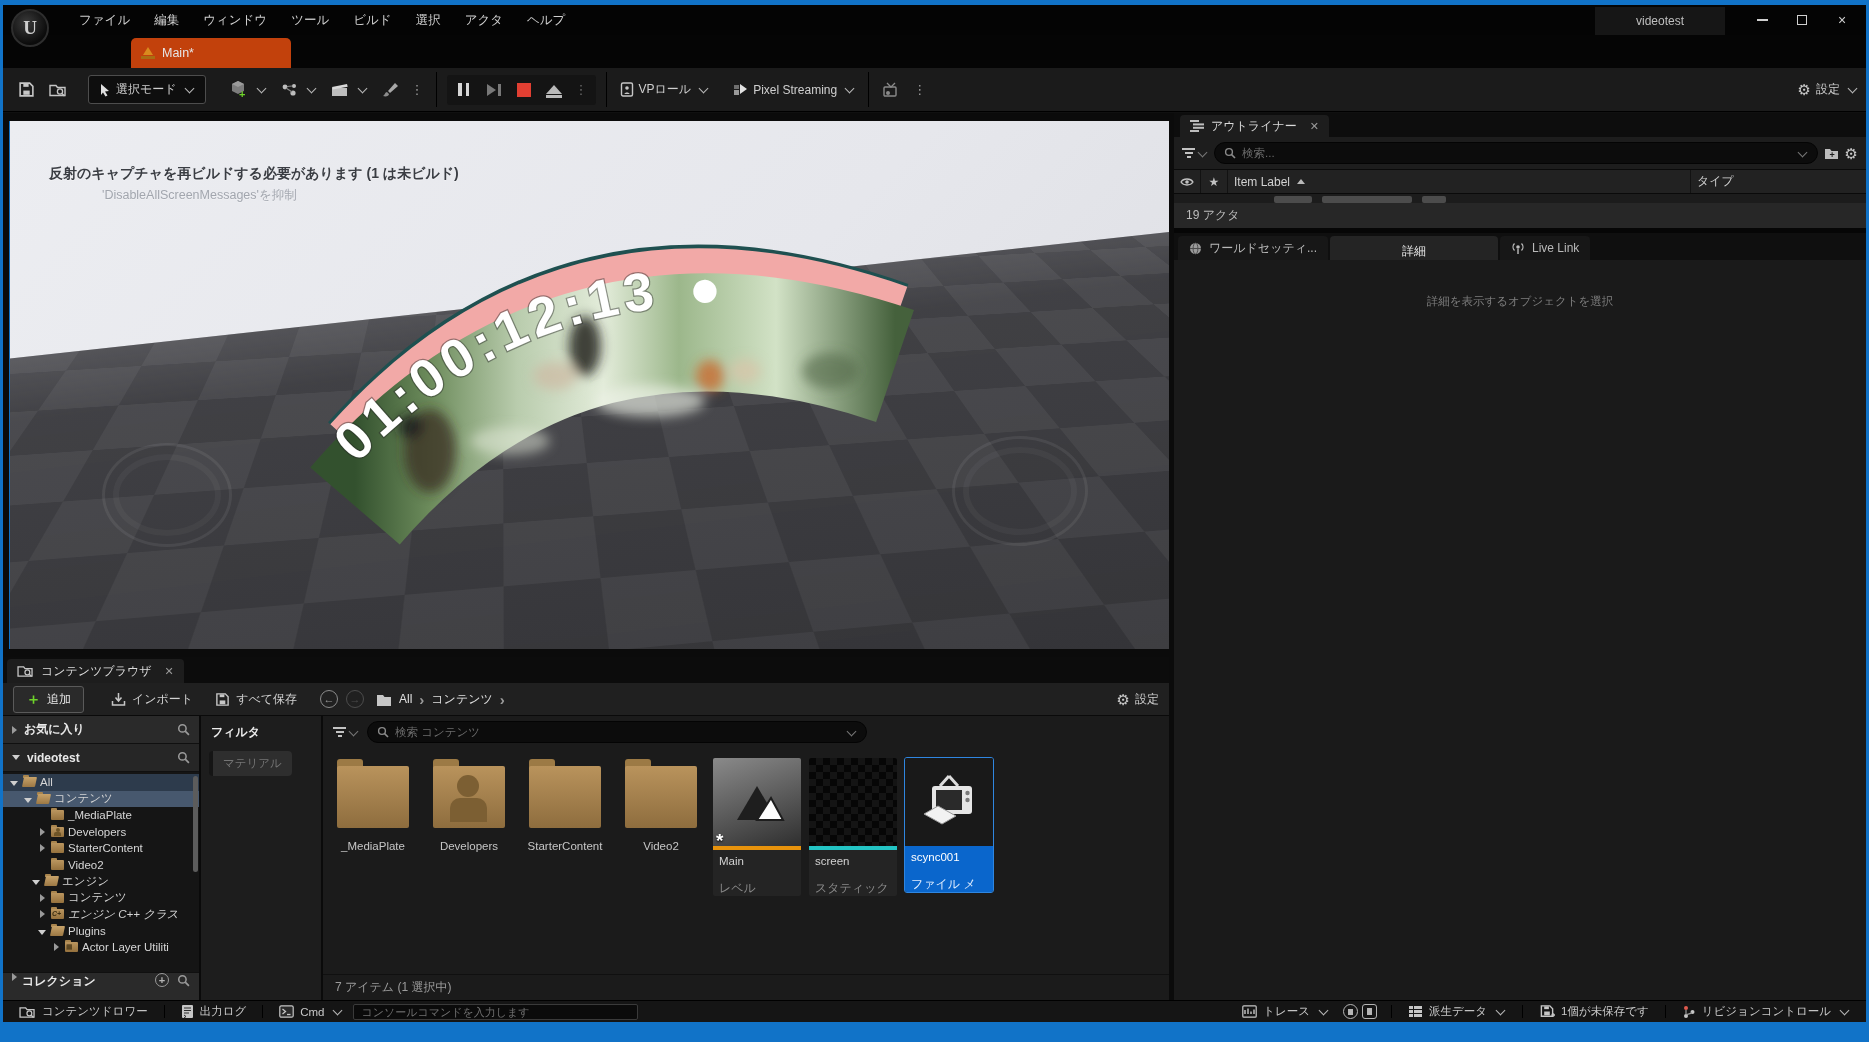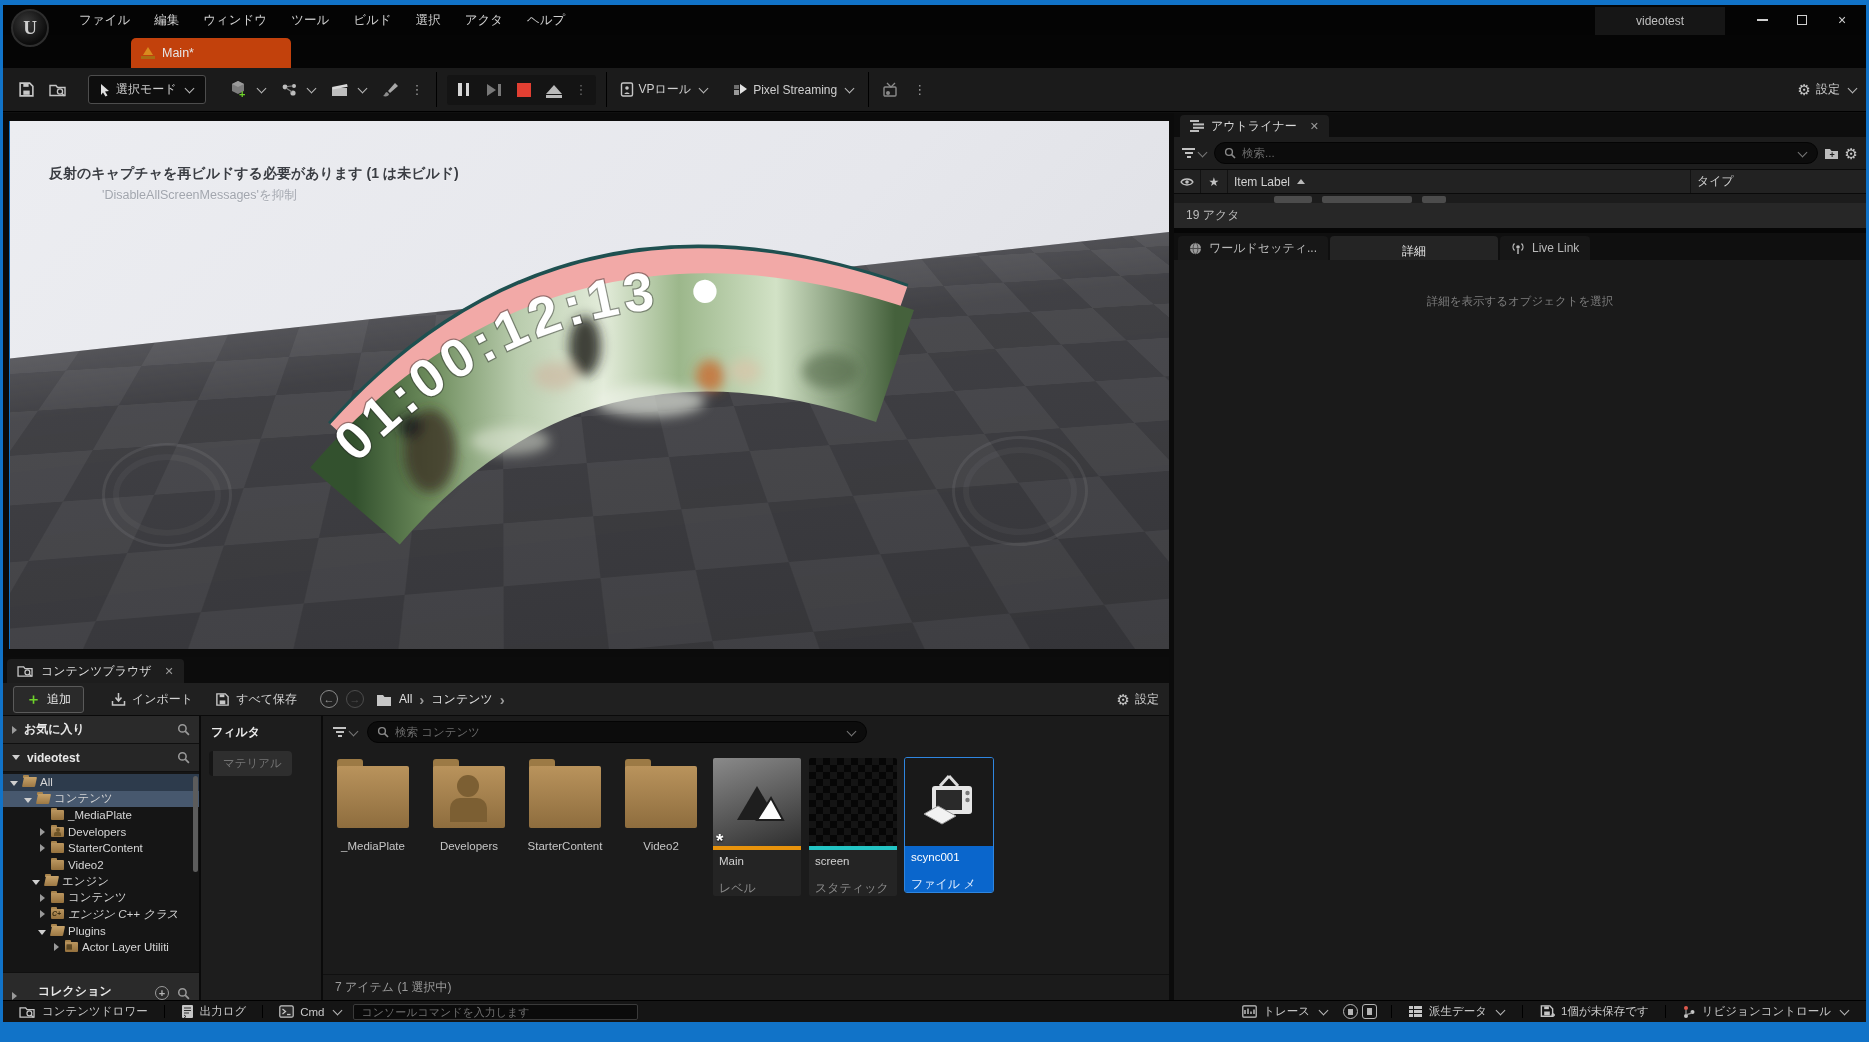--- a/index.html
+++ b/index.html
@@ -113,21 +113,21 @@
   .trow.sel-dim{background:#2d3b4c;}
   .trow.sel{background:#47586e;}
   .fold-s{width:13px;height:10px;position:relative;flex:none;}
   .fold-s:before{content:"";position:absolute;left:0;top:-2px;width:6px;height:3px;background:#a9854e;border-radius:1px 1px 0 0;}
   .fold-s:after{content:"";position:absolute;left:0;top:0;width:13px;height:10px;background:linear-gradient(#bb965f,#95713d);border-radius:1px;}
   .fold-s.open:after{transform:skewX(-12deg);background:linear-gradient(#c8a36a,#9c7844);}
   .fold-s.person .pp1{position:absolute;z-index:2;left:4.5px;top:1.5px;width:4px;height:4px;border-radius:50%;background:#6e5427;}
   .fold-s.person .pp2{position:absolute;z-index:2;left:3px;top:5.5px;width:7px;height:4px;border-radius:2px 2px 0 0;background:#6e5427;}
   .fold-s .badge{position:absolute;z-index:2;left:1px;top:1px;font-size:7px;font-weight:bold;color:#3d2f12;line-height:8px;}
   .tree-scroll{position:absolute;right:1px;top:4px;width:5px;height:96px;background:#5c5c5c;border-radius:3px;}
-  .nav-foot{height:28px;background:#2a2a2a;display:flex;align-items:flex-end;padding:0 9px;gap:21px;color:#e8e8e8;font-weight:bold;font-size:12px;border-top:1px solid #101010;}
+  .nav-foot{height:28px;background:#2a2a2a;display:flex;align-items:flex-start;padding:0 9px;gap:5px;color:#e8e8e8;font-weight:bold;font-size:12px;border-top:1px solid #101010;}
   .nav-foot .grp{margin-left:auto;display:flex;gap:8px;align-items:center;}
   .oplus{width:14px;height:14px;border:1.3px solid #9a9a9a;border-radius:50%;color:#b5b5b5;font-size:11px;display:flex;align-items:center;justify-content:center;}
   
   .cb-filter{width:122px;background:#1d1d1d;border-right:2px solid #0a0a0a;padding:6px 8px;}
   .filter-title{font-weight:bold;color:#ececec;font-size:12px;margin:2px 0 10px 2px;}
   .chip{background:#2e2e2e;border-radius:4px;border-left:4px solid #151515;color:#757575;padding:5px 10px;font-size:11.5px;display:inline-block;}
   
   .cb-main{flex:1;display:flex;flex-direction:column;min-width:0;background:#1b1b1b;}
   .grid-search{height:30px;display:flex;align-items:center;gap:8px;padding:2px 10px 0 10px;}
   .grid{flex:1;display:flex;align-items:flex-start;gap:8px;padding:12px 6px;}

